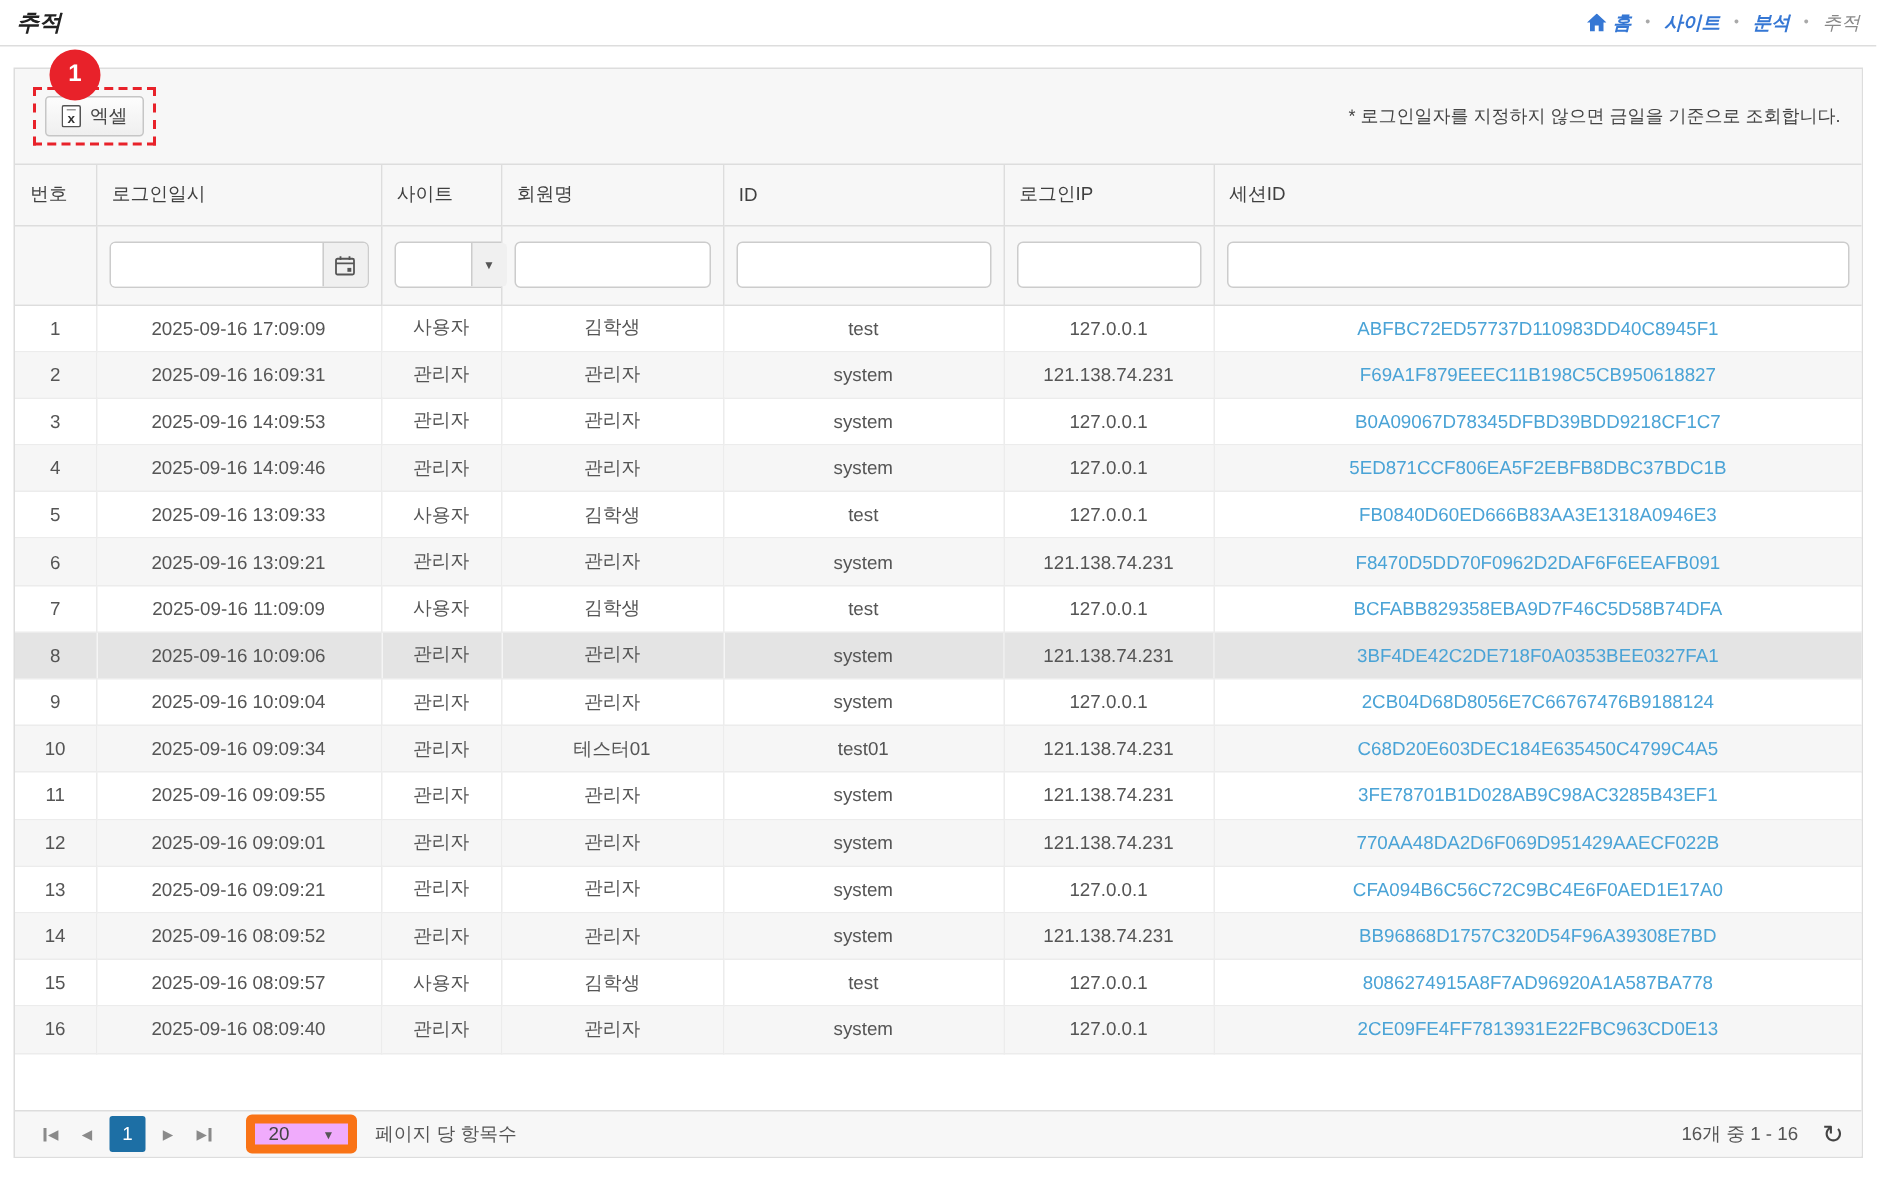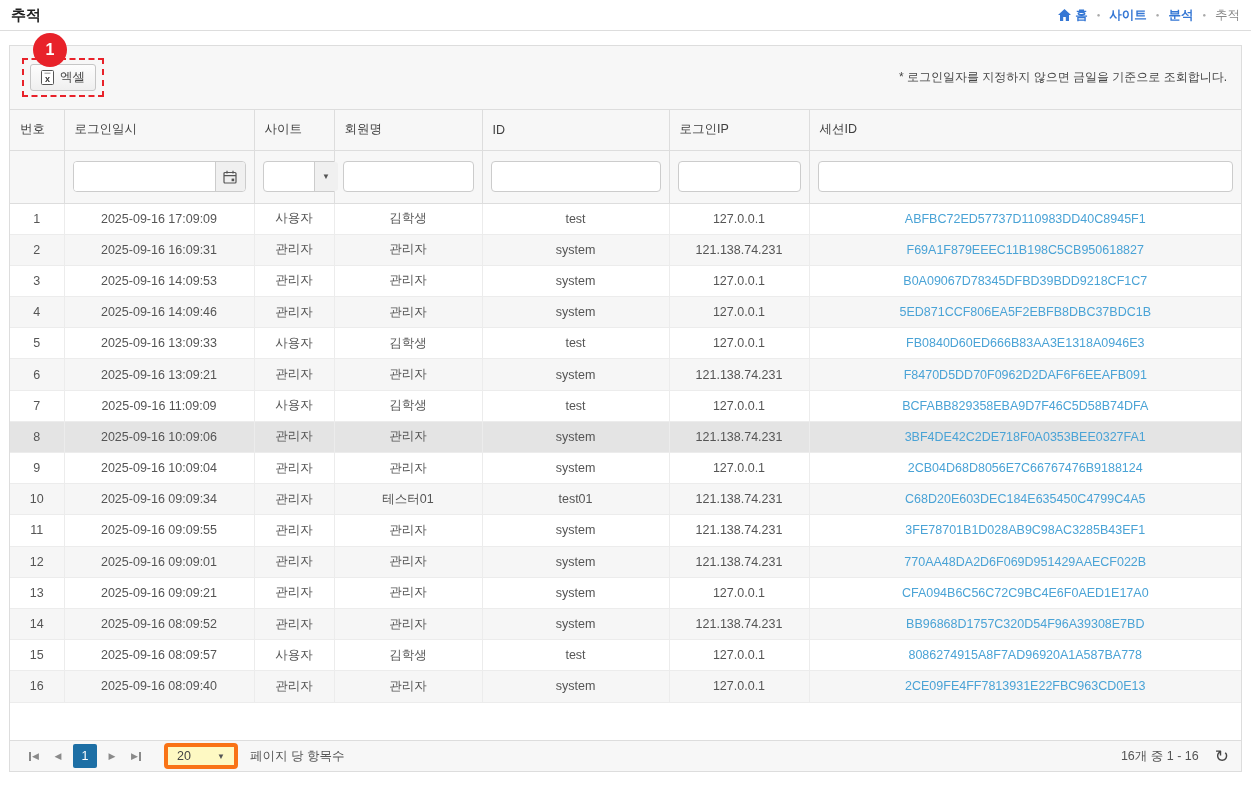--- a/index.html
+++ b/index.html
@@ -11,21 +11,21 @@
   }
   :root {
     --blue: #3577d4; --link: #4aa3d6; --pgblue: #1d6fa5;
     --red: #e8222a; --panelbg: #f7f7f7; --bd: #dddddd;
     --hl: #e4e4e4; --alt: #f6f6f6;
   }
   
   .title-bar {
     height: 31px; border-bottom: 1px solid var(--bd);
     display: flex; align-items: center; justify-content: space-between;
-    padding: 0 11px; background: #fff;
+    padding: 0 11px; background: #fff; font-style: italic;
   }
   .page-title { font-size: 15px; font-weight: bold; color: #222; }
   .breadcrumb { display: flex; align-items: center; gap: 9px; font-size: 12.5px; }
   .bc-item { display: inline-flex; align-items: center; gap: 4px; color: var(--blue);
              font-weight: bold; text-decoration: none; cursor: pointer; }
   .bc-item.current { color: #888; font-weight: normal; cursor: default; }
   .bc-sep { color: #a9a9a9; font-size: 6px; line-height: 1; }
   
   .panel {
     position: absolute; top: 45px; left: 9px; right: 9px; height: 727px;
@@ -120,21 +120,21 @@
     color: #8a8a8a; font-size: 9px; padding: 0;
   }
   .pg-btn .bar { width: 2px; height: 9px; background: #8a8a8a; display: inline-block; }
   .pg-current {
     width: 24px; height: 24px; background: var(--pgblue); color: #fff;
     border: none; border-radius: 2px; font-size: 12.5px; cursor: pointer;
     display: flex; align-items: center; justify-content: center; margin: 0 3px;
   }
   .page-size {
     width: 74px; height: 26px; margin-left: 16px;
-    border: 4px solid #f97316; border-radius: 4px; background: #fef9c3;
+    border: 6px solid #f97316; border-radius: 4px; background: #f0abfc;
     display: flex; align-items: center; justify-content: space-between;
     padding: 0 9px; font-size: 12.5px; color: #444; cursor: pointer;
   }
   .page-size .arrow { font-size: 8px; color: #555; }
   .pager-label { margin-left: 12px; font-size: 12.5px; color: #555; }
   .pager-info { font-size: 12.5px; color: #555; margin-right: 16px; }
   .refresh-btn { background: none; border: none; cursor: pointer;
     font-size: 17px; color: #444; line-height: 1; padding: 0; }
 </style>
 </head>

